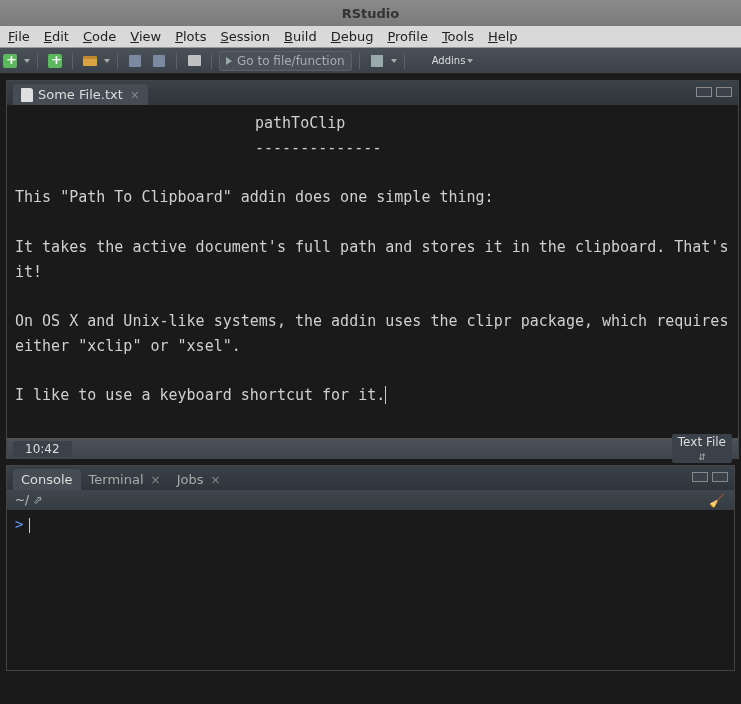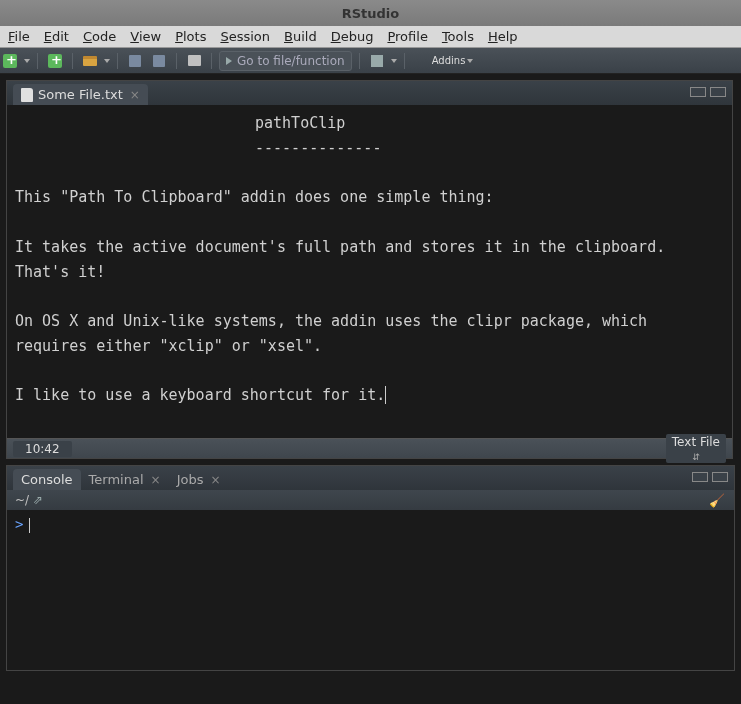--- a/index.html
+++ b/index.html
@@ -60,21 +60,21 @@
   background:#4a5158; border:1px solid #5a6168; border-radius:3px;
   padding:0 6px; gap:5px; color:#aab;
   font-size:12px;
 }
 .arrow-r { width:0; height:0; border-top:4px solid transparent; border-bottom:4px solid transparent; border-left:6px solid #9aa;}
 .grid-icon { width:12px; height:12px; background:#9aa; }
 .addins { color:#ddd; font-size:10px; margin-left:20px; display:flex; align-items:center; gap:2px;}
 .caret { width:0;height:0;border-left:3px solid transparent;border-right:3px solid transparent;border-top:4px solid #aaa;}
 
 .pane {
-  margin: 6px 8px 0 6px;
+  margin: 6px 2px 0 6px;
   background: #1a1a1a;
   border: 1px solid #444;
 }
 .tabbar {
   height: 24px;
   background: linear-gradient(#3a4148, #2f353b);
   display: flex;
   align-items: stretch;
   padding-left: 6px;
   position: relative;

